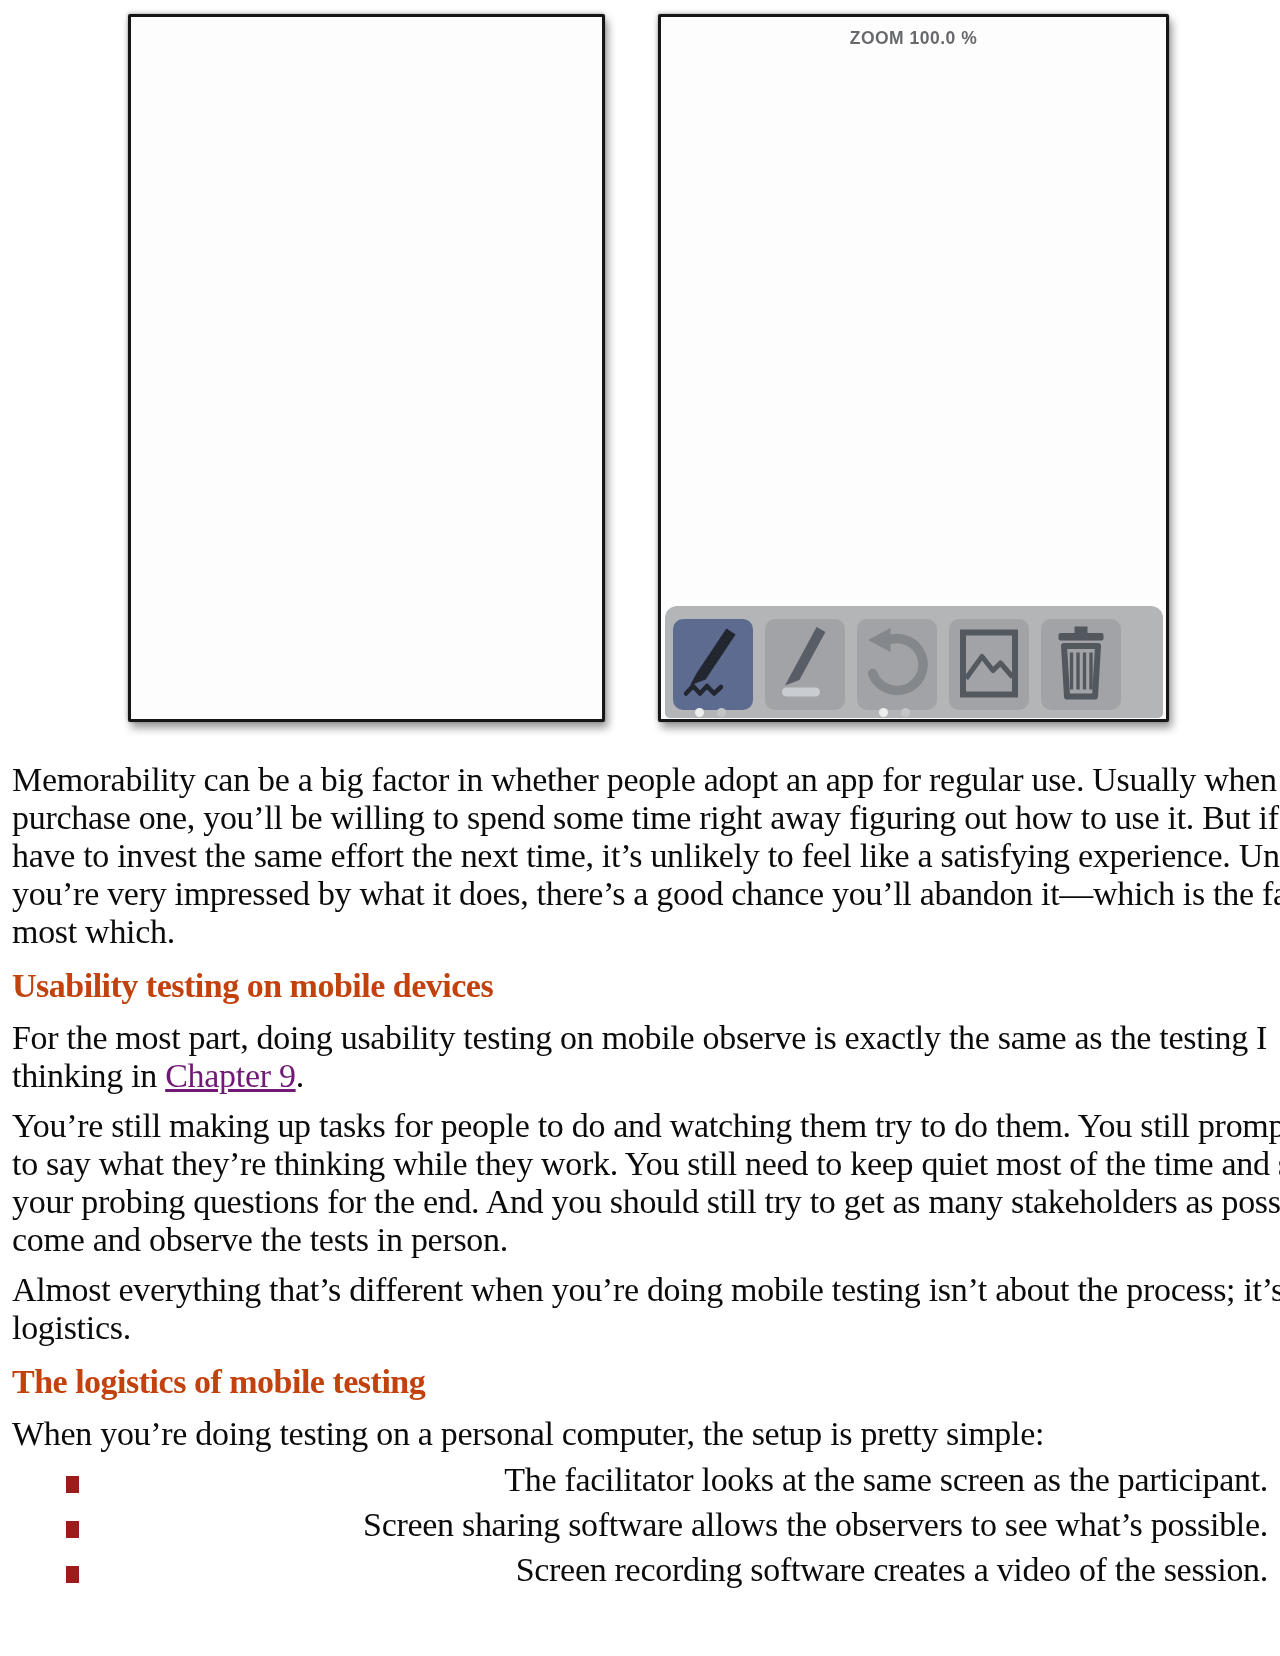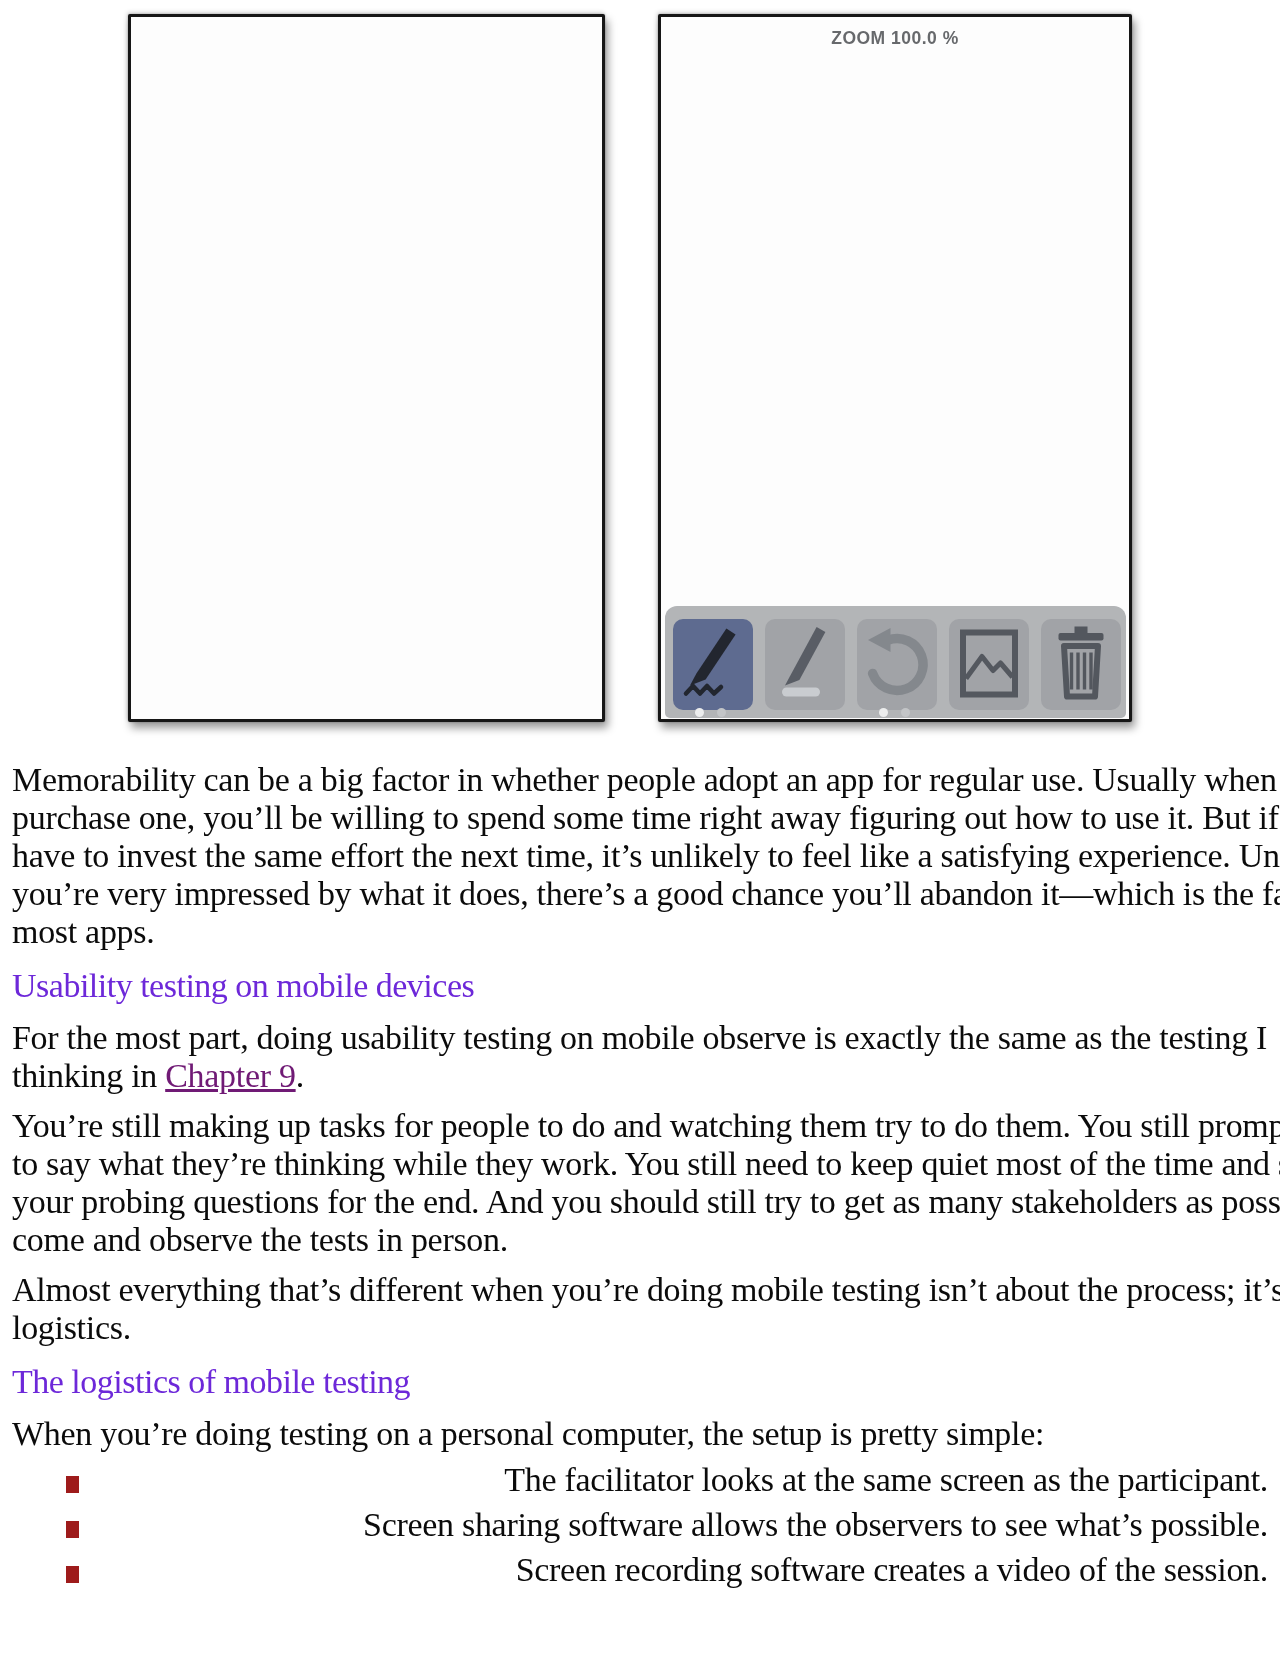--- a/index.html
+++ b/index.html
@@ -11,21 +11,21 @@
   }
 
   
   .figures { position:relative; height:722px; }
   .frame {
     position:absolute; top:14px; height:708px;
     background:#fdfdfd; border:3px solid #161616; border-radius:2px;
     box-shadow: 3px 6px 9px rgba(0,0,0,0.40), -1px -2px 4px rgba(0,0,0,0.15), 0 0 2px rgba(0,0,0,0.25);
   }
   .frame-left  { left:128px; width:477px; }
-  .frame-right { left:658px; width:474px; }
+  .frame-right { left:658px; width:511px; }
 
   .zoom-label {
     position:absolute; top:11px; left:0; right:0; text-align:center;
     font-family:"Liberation Sans", sans-serif; font-size:17.5px; font-weight:bold;
     color:#67696c; letter-spacing:0.5px;
   }
 
   .toolbar {
     position:absolute; left:4px; right:3px; bottom:1px; height:112px;
     background:#b3b5b7; border-radius:12px 12px 5px 5px;
@@ -46,22 +46,22 @@
   .dot.d3 { left:214px; }
   .dot.d4 { left:236px; }
 
   
   .content { padding:0 12px; }
   .ln { white-space:nowrap; line-height:38px; font-size:34px; letter-spacing:-0.3px; }
   .p1 { margin-top:39px; }
   .para { margin-top:12px; }
   .p2 { margin-top:10px; }
   .sechead {
-    margin-top:14px; font-size:34px; line-height:42px; font-weight:normal;
-    color:#6d28d9; letter-spacing:-0.5px; white-space:nowrap;
+    margin-top:14px; font-size:34px; line-height:42px; font-weight:bold;
+    color:#c2410c; letter-spacing:-0.5px; white-space:nowrap;
   }
   .link { color:#701a75; text-decoration:underline; cursor:pointer; }
   .bullets { margin-top:8px; }
   .bullet-row { display:flex; align-items:flex-start; margin-bottom:7px;justify-content:space-between; }
   .bullet-marker {
     flex:0 0 auto; width:13px; height:17px; background:#9e1b1b;
     margin:15px 9px 0 54px;
   }
 </style>
 </head>
@@ -131,21 +131,21 @@
   </div>
 </div>
 
 <div class="content">
 
   <div class="p1">
     <div class="ln">Memorability can be a big factor in whether people adopt an app for regular use. Usually when you</div>
     <div class="ln">purchase one, you’ll be willing to spend some time right away figuring out how to use it. But if you</div>
     <div class="ln">have to invest the same effort the next time, it’s unlikely to feel like a satisfying experience. Unless</div>
     <div class="ln">you’re very impressed by what it does, there’s a good chance you’ll abandon it—which is the fate of</div>
-    <div class="ln">most apps.</div>
+    <div class="ln">most which.</div>
   </div>
 
 
   <div class="sechead">Usability testing on mobile devices</div>
 
   <div class="para">
     <div class="ln">For the most part, doing usability testing on mobile observe is exactly the same as the testing I</div>
     <div class="ln"><span>thinking in </span><a class="link">Chapter 9</a><span>.</span></div>
   </div>
 

